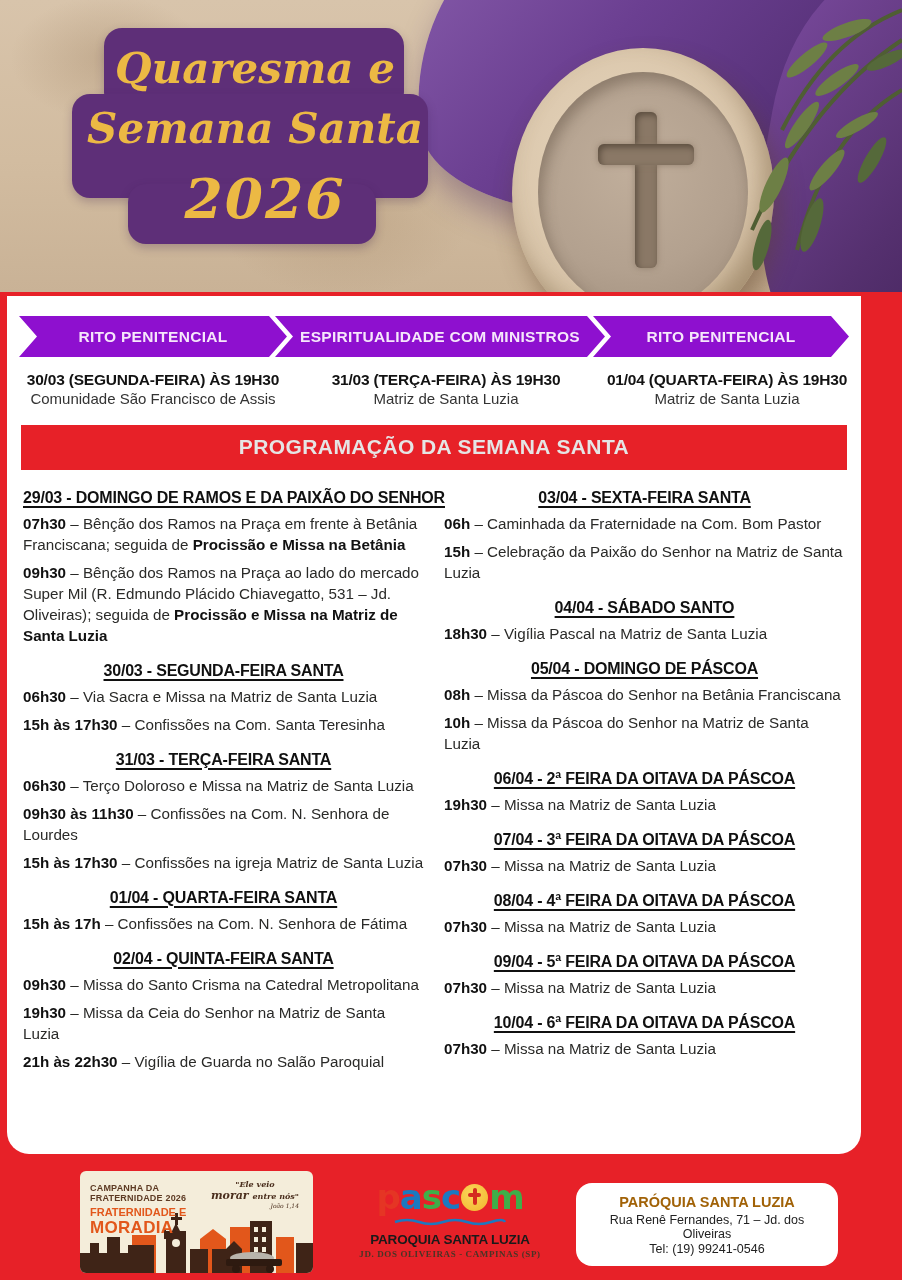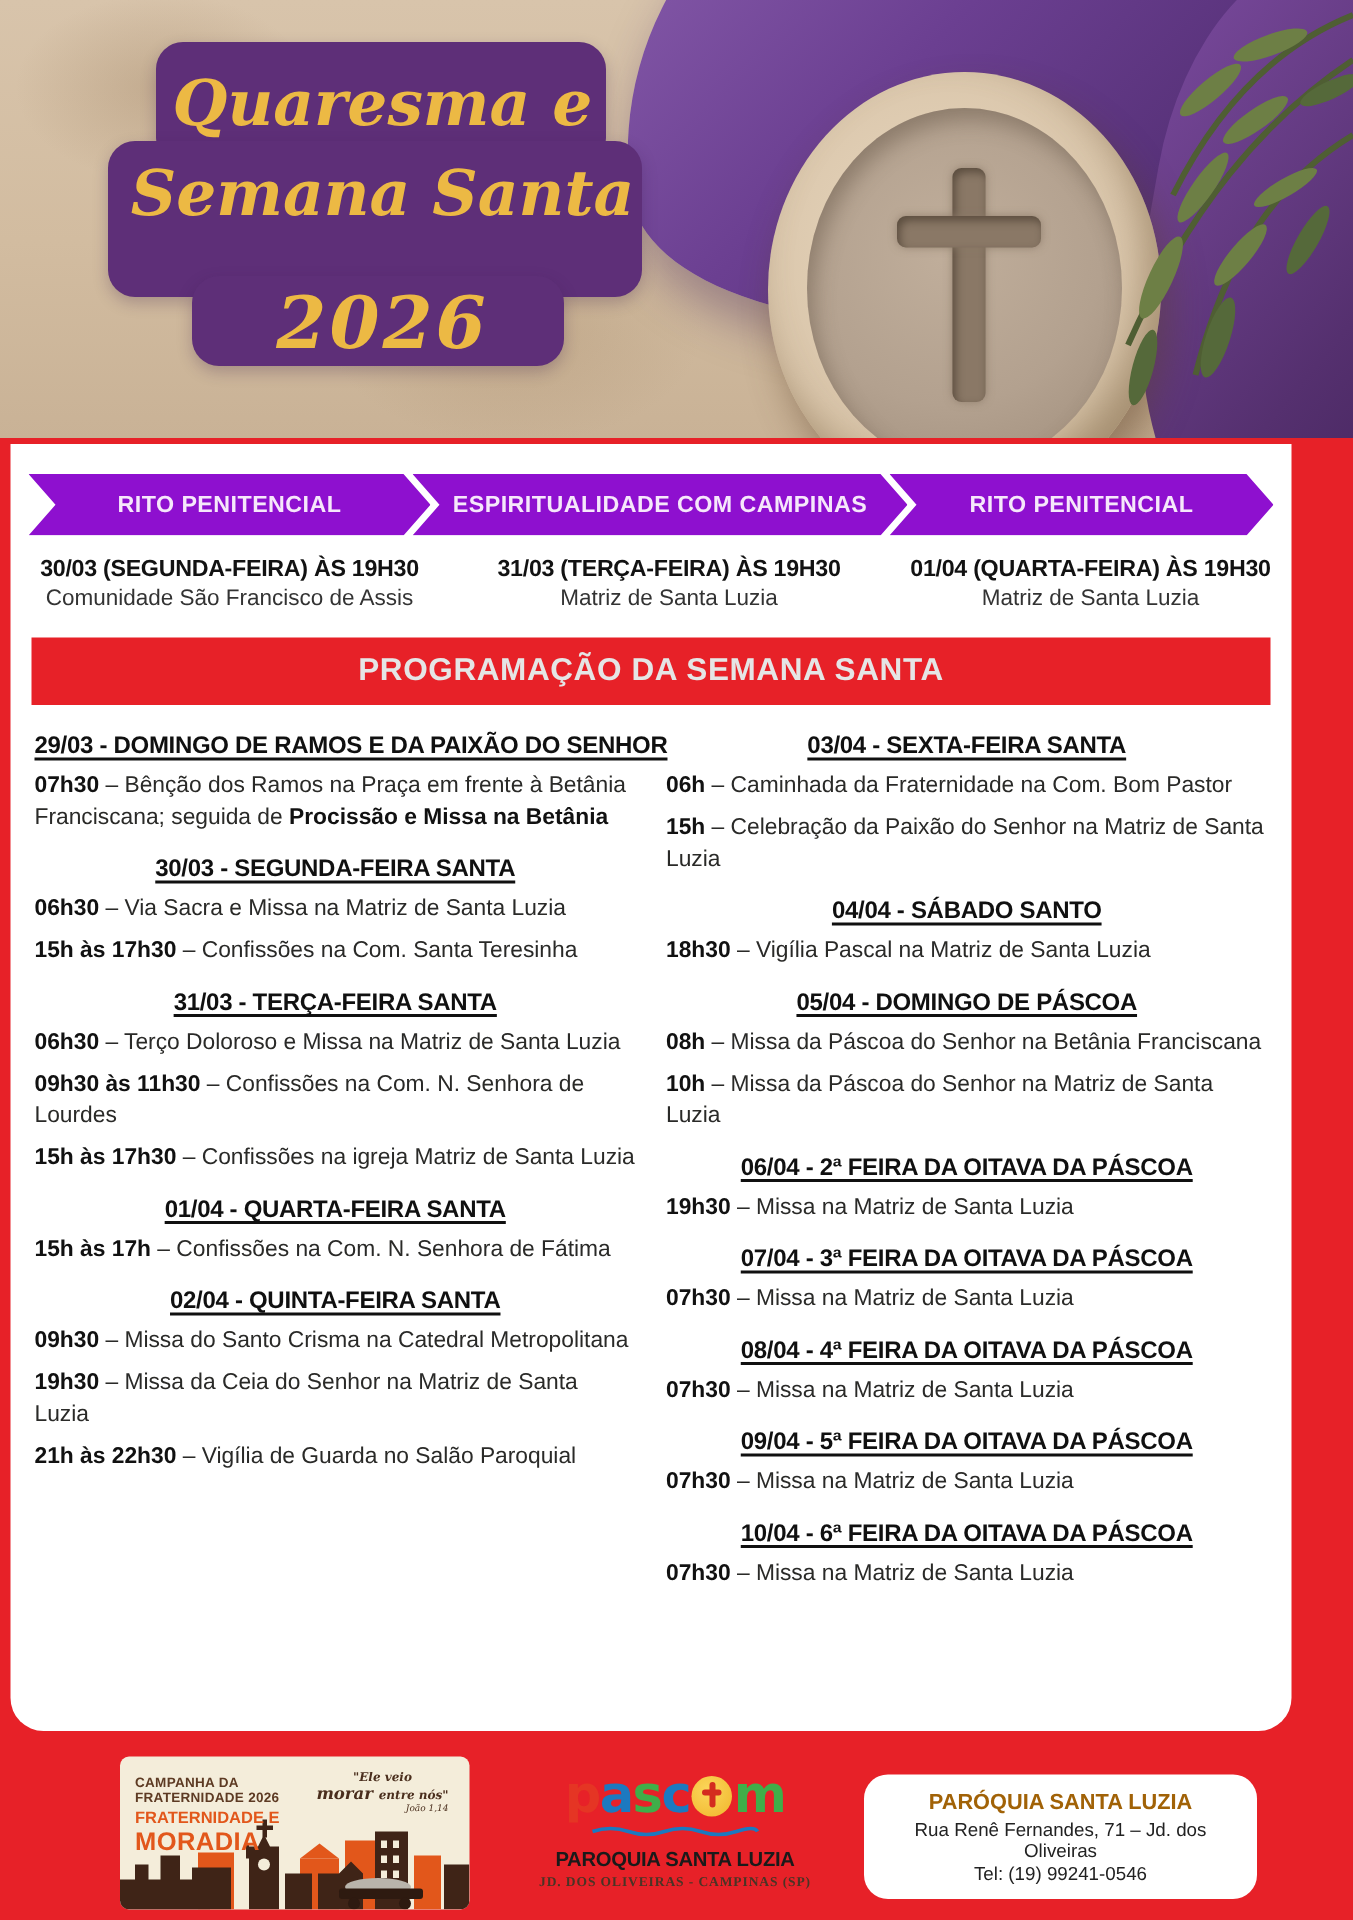--- a/index.html
+++ b/index.html
@@ -42,21 +42,21 @@
 
   .title-box { position:absolute; left:60px; top:22px; width:390px; height:226px; }
   .tb { position:absolute; background:#5e2f78; border-radius:18px; box-shadow:0 4px 10px rgba(50,25,70,.25); }
   .tb1 { left:44px; top:6px;  width:300px; height:82px; }
   .tb2 { left:12px; top:72px; width:356px; height:104px; }
   .tb3 { left:68px; top:162px; width:248px; height:60px; }
   .title-text { position:absolute; left:0; top:0; width:390px; text-align:center;
     font-family:"DejaVu Serif", serif; font-style:italic; font-weight:bold; color:#ecb944; }
   .tl1 { position:absolute; top:22px;  left:0; width:100%; font-size:42px; }
   .tl2 { position:absolute; top:82px;  left:0; width:100%; font-size:42px; }
-  .tl3 { position:absolute; top:144px; left:0; width:100%; font-size:48px; letter-spacing:2px;margin-top:22px; }
+  .tl3 { position:absolute; top:144px; left:10px; width:100%; font-size:55px; letter-spacing:2px; }
 
   
   .panel { position:absolute; left:7px; top:296px; width:854px; height:858px;
     background:#ffffff; border-radius:0 0 22px 22px; overflow:hidden; }
 
   .ribbon-row { display:flex; align-items:center; padding:20px 12px 0 12px; }
   .ribbon { height:41px; background:#8e10cf; color:#f6e7fb; display:flex; align-items:center; justify-content:center;
     font-weight:bold; font-size:15.5px; letter-spacing:.3px; white-space:nowrap;
     clip-path:polygon(0 0, calc(100% - 18px) 0, 100% 50%, calc(100% - 18px) 100%, 0 100%, 18px 50%); }
   .r1 { width:268px; position:relative; z-index:3; }
@@ -165,21 +165,21 @@
         <div class="tl2">Semana Santa</div>
         <div class="tl3">2026</div>
       </div>
     </div>
   </div>
 
   <div class="panel">
 
     <div class="ribbon-row">
       <div class="ribbon r1">RITO PENITENCIAL</div>
-      <div class="ribbon r2">ESPIRITUALIDADE COM CAMPINAS</div>
+      <div class="ribbon r2">ESPIRITUALIDADE COM MINISTROS</div>
       <div class="ribbon r3">RITO PENITENCIAL</div>
     </div>
 
     <div class="info-row">
       <div class="info i1">
         <div class="date">30/03 (SEGUNDA-FEIRA) ÀS 19H30</div>
         <div class="place">Comunidade São Francisco de Assis</div>
       </div>
       <div class="info i2">
         <div class="date">31/03 (TERÇA-FEIRA) ÀS 19H30</div>
@@ -191,20 +191,21 @@
       </div>
     </div>
 
     <div class="program-bar">PROGRAMAÇÃO DA SEMANA SANTA</div>
 
     <div class="columns">
       <div class="col">
           <div class="section">
             <div class="sec-heading">29/03 - DOMINGO DE RAMOS E DA PAIXÃO DO SENHOR</div>
             <p class="item"><b class="time">07h30</b><span> – Bênção dos Ramos na Praça em frente à Betânia Franciscana; seguida de </span><b>Procissão e Missa na Betânia</b></p>
+            <p class="item"><b class="time">09h30</b><span> – Bênção dos Ramos na Praça ao lado do mercado Super Mil (R. Edmundo Plácido Chiavegatto, 531 – Jd. Oliveiras); seguida de </span><b>Procissão e Missa na Matriz de Santa Luzia</b></p>
           </div>
           <div class="section">
             <div class="sec-heading">30/03 - SEGUNDA-FEIRA SANTA</div>
             <p class="item"><b class="time">06h30</b><span> – Via Sacra e Missa na Matriz de Santa Luzia</span></p>
             <p class="item"><b class="time">15h às 17h30</b><span> – Confissões na Com. Santa Teresinha</span></p>
           </div>
           <div class="section">
             <div class="sec-heading">31/03 - TERÇA-FEIRA SANTA</div>
             <p class="item"><b class="time">06h30</b><span> – Terço Doloroso e Missa na Matriz de Santa Luzia</span></p>
             <p class="item"><b class="time">09h30 às 11h30</b><span> – Confissões na Com. N. Senhora de Lourdes</span></p>

